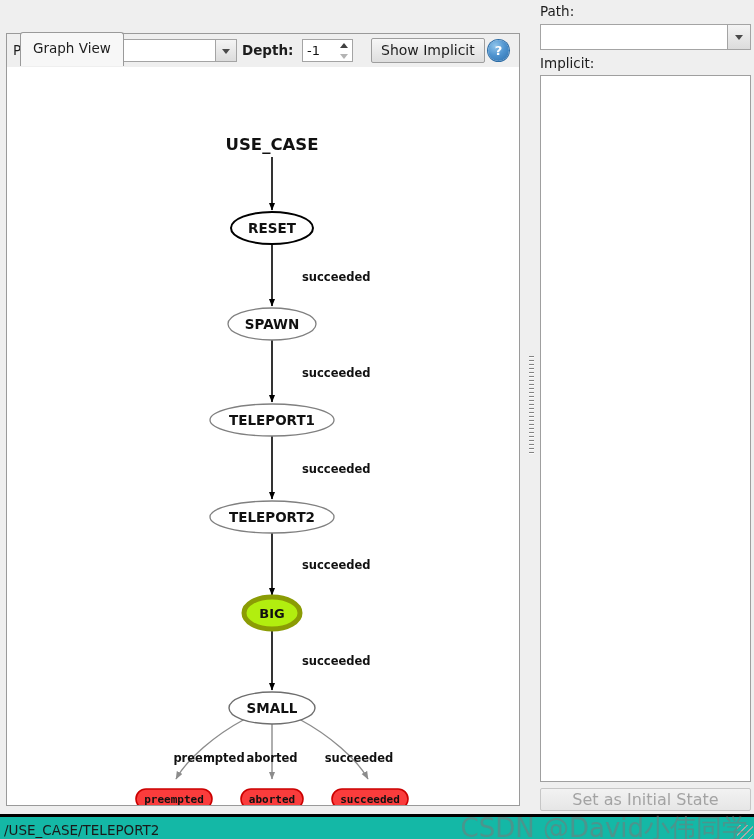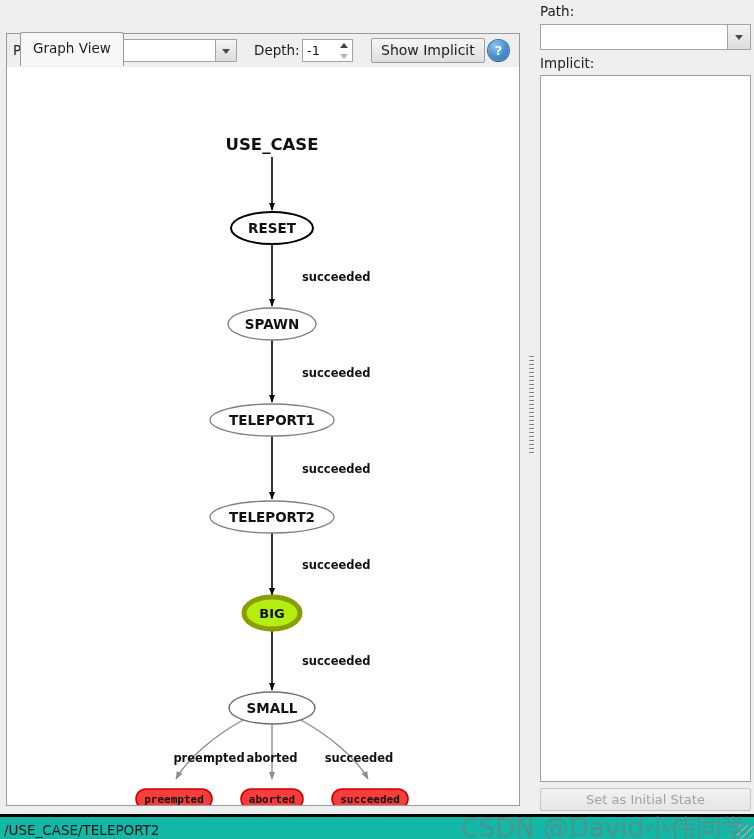--- a/index.html
+++ b/index.html
@@ -93,21 +93,21 @@
     border-bottom: 1px solid #b9b9b9;
   }
   .tb-label {
     position: absolute;
     top: 8px;
     font-size: 13.5px;
     color: #1d1d1d;
     white-space: nowrap;
   }
   #path-label  { left: 6px; }
-  #depth-label { left: 247px; }
+  #depth-label { left: 235px; font-weight: bold; }
 
   #path-combo {
     position: absolute;
     left: 42px;
     top: 5px;
     width: 188px;
     height: 23px;
   }
   #path-input {
     position: absolute;
@@ -341,21 +341,21 @@
 
   #set-initial-state-button {
     position: absolute;
     left: 3px;
     top: 788px;
     width: 211px;
     height: 23px;
     box-sizing: border-box;
     line-height: 21px;
     text-align: center;
-    font-size: 13px;
+    font-size: 16px;
     color: #a3a3a3;
     border: 1px solid #c6c6c6;
     border-radius: 2px;
     background: linear-gradient(to bottom, #f2f2f2 0%, #e6e6e6 100%);
     cursor: default;
   }
 
   
   #status-bar {
     position: absolute;

